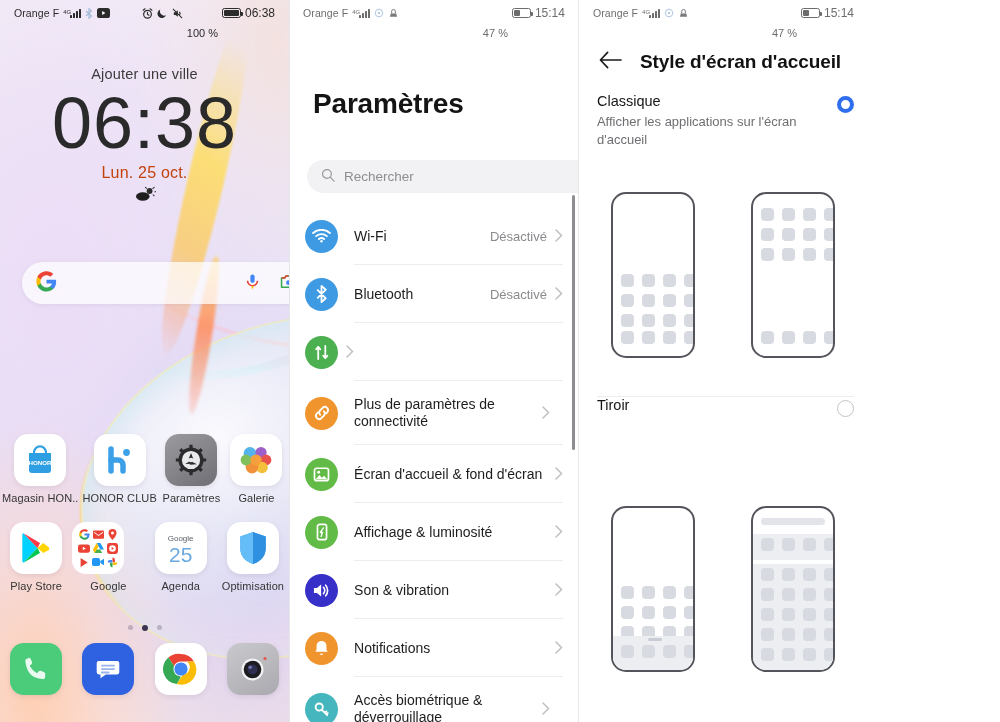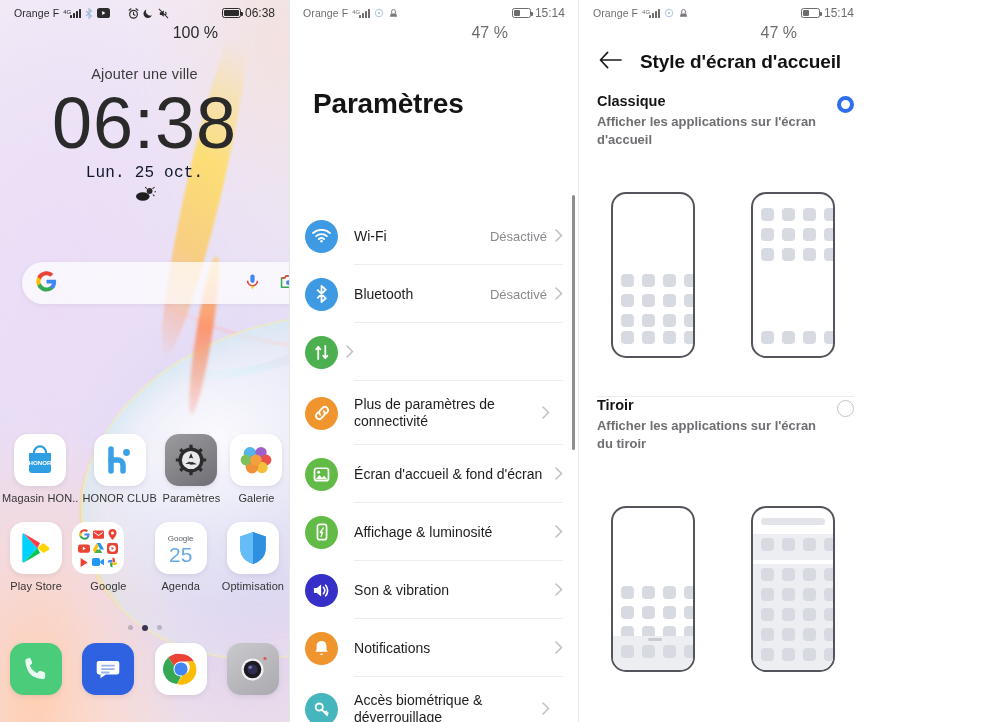--- a/index.html
+++ b/index.html
@@ -21,21 +21,21 @@
     position: absolute; top: 0; left: 0; right: 0; height: 26px;
     display: flex; align-items: center; justify-content: space-between;
     padding: 0 14px; font-size: 10.5px; z-index: 20;
   }
   .sb-left { display: flex; align-items: center; gap: 4px; }
   .sb-right { display: flex; align-items: center; gap: 4px; }
   .sb-carrier { letter-spacing: .1px; }
   .sb-dark { color: #2b2b2b; }
   .sb-grey { color: #6d6d6d; }
   .sb-time { font-size: 12px; font-weight: 400; }
-  .sb-batt-pct { font-size: 16px; margin-top: 40px; }
+  .sb-batt-pct { font-size: 11px; margin-top: 40px; }
 
   
   .bars { display: inline-flex; align-items: flex-end; gap: 1px; height: 9px; }
   .bars i { display: block; width: 2px; background: currentColor; border-radius: .5px; }
   .bars i:nth-child(1){height:3px}
   .bars i:nth-child(2){height:5px}
   .bars i:nth-child(3){height:7px}
   .bars i:nth-child(4){height:9px}
   .gen4g { font-size: 6px; line-height: 6px; vertical-align: top; margin-right: -1px; }
 
@@ -110,21 +110,21 @@
     -webkit-mask-composite: xor; mask-composite: exclude;
     filter: blur(1.2px);
   }
 
   .clock-widget { position:absolute; top:66px; left:0; right:0; text-align:center; color:#2c2c2c; }
   .city { font-size: 14.5px; color:#3b3b3b; letter-spacing:.2px; }
   .bigclock {
     font-size: 72px; line-height: 78px; font-weight: 300; letter-spacing: 1px;
     color:#2a2a2a; margin-top: 2px;
   }
-  .datetxt { font-size: 16px; color:#0f172a; margin-top: 2px; letter-spacing:.2px;font-family:Liberation Mono, monospace; }
+  .datetxt { font-size: 16px; color:#c2410c; margin-top: 2px; letter-spacing:.2px; }
   .weather { margin-top: 4px; font-size: 15px; }
 
   .gsearch {
     position:absolute; left:22px; top:262px; width:290px; height:42px; border-radius:22px;
     background: rgba(255,255,255,.72); box-shadow: 0 1px 4px rgba(120,110,140,.12);
     display:flex; align-items:center; padding: 0 14px; justify-content: space-between;
   }
   .gsearch .right { display:flex; align-items:center; gap:18px; }
 
   .apps-grid { position:absolute; left:0; right:0; top:434px; }
@@ -171,21 +171,21 @@
   .scrolltrack { position:absolute; right:4px; top:195px; width:2.5px; height:255px; background:#8d8d92; border-radius:2px; }
 
   .vdivider { position:absolute; top:0; bottom:0; width:1px; background:#e6e6e8; }
 
   
   .topbar { position:absolute; top:42px; left:0; right:0; height:40px; display:flex; align-items:center; padding:0 20px; gap:18px; }
   .topbar .ttl { font-size:19px; font-weight:700; color:#121212; letter-spacing:-.1px; }
 
   .opt { position:absolute; left:18px; right:14px; }
   .opt .ohead { display:flex; align-items:flex-start; }
-  .opt .otext { flex:1; padding-right:18px;font-weight:bold; }
+  .opt .otext { flex:1; padding-right:18px; }
   .opt .oname { font-size:14.5px; color:#161616; line-height:19px; }
   .opt .odesc { font-size:13px; color:#6f6f73; line-height:18px; margin-top:2px; }
   .radio { width:17px; height:17px; border-radius:50%; border:1.6px solid #c4c4c8; flex:0 0 17px; margin-top:4px; }
   .radio.sel { border:4.5px solid #2f6fed; }
 
   .hdivider { position:absolute; left:18px; right:14px; height:1px; background:#ededef; }
 
   
   .mocks { position:absolute; display:flex; gap:56px; left:50%; transform:translateX(-50%); }
   .mock { width:84px; height:166px; border:2.2px solid #54555c; border-radius:15px; background:#fff; position:relative; overflow:hidden; }
@@ -542,20 +542,29 @@
         <span class="sb-batt-pct">47 %</span>
         <span class="battery">
             <span class="fill" style="right:10px"></span>
           </span>
         <span class="sb-time">15:14</span>
       </div>
     </div>
 
     <div class="settings-title">Paramètres</div>
 
+    <div class="searchbar">
+      <span>
+        <svg width="14" height="14" viewBox="0 0 16 16">
+            <circle cx="6.8" cy="6.8" r="5" fill="none" stroke="#9a9a9e" stroke-width="1.4"></circle>
+            <path d="M10.5 10.5L15 15" stroke="#9a9a9e" stroke-width="1.4" stroke-linecap="round"></path>
+          </svg>
+      </span>
+      <span class="ph">Rechercher</span>
+    </div>
 
     <div class="slist">
 
       <div class="srow">
         <div class="sicon" style="background:#3d9ae3">
           <svg width="19" height="14" viewBox="0 0 20 15">
               <path d="M1 4.3a13.5 13.5 0 0118 0" fill="none" stroke="#fff" stroke-width="2" stroke-linecap="round"></path>
               <path d="M4.2 7.6a9 9 0 0111.6 0" fill="none" stroke="#fff" stroke-width="2" stroke-linecap="round"></path>
               <path d="M7.2 10.8a4.6 4.6 0 015.6 0" fill="none" stroke="#fff" stroke-width="2" stroke-linecap="round"></path>
               <circle cx="10" cy="13.2" r="1.3" fill="#fff"></circle>
@@ -812,21 +821,20 @@
           </div>
       </div>
     </div>
 
     <div class="hdivider" style="top:396px"></div>
 
     <div class="opt" style="top:396px">
       <div class="ohead">
         <div class="otext">
           <div class="oname">Tiroir</div>
-          <div class="odesc">Afficher les applications sur l'écran du tiroir</div>
         </div>
         <div class="radio"></div>
       </div>
     </div>
 
     <div class="mocks" style="top:506px">
 
       <div class="mock">
         <div class="mgrid" style="top:78px">
           <b></b>

